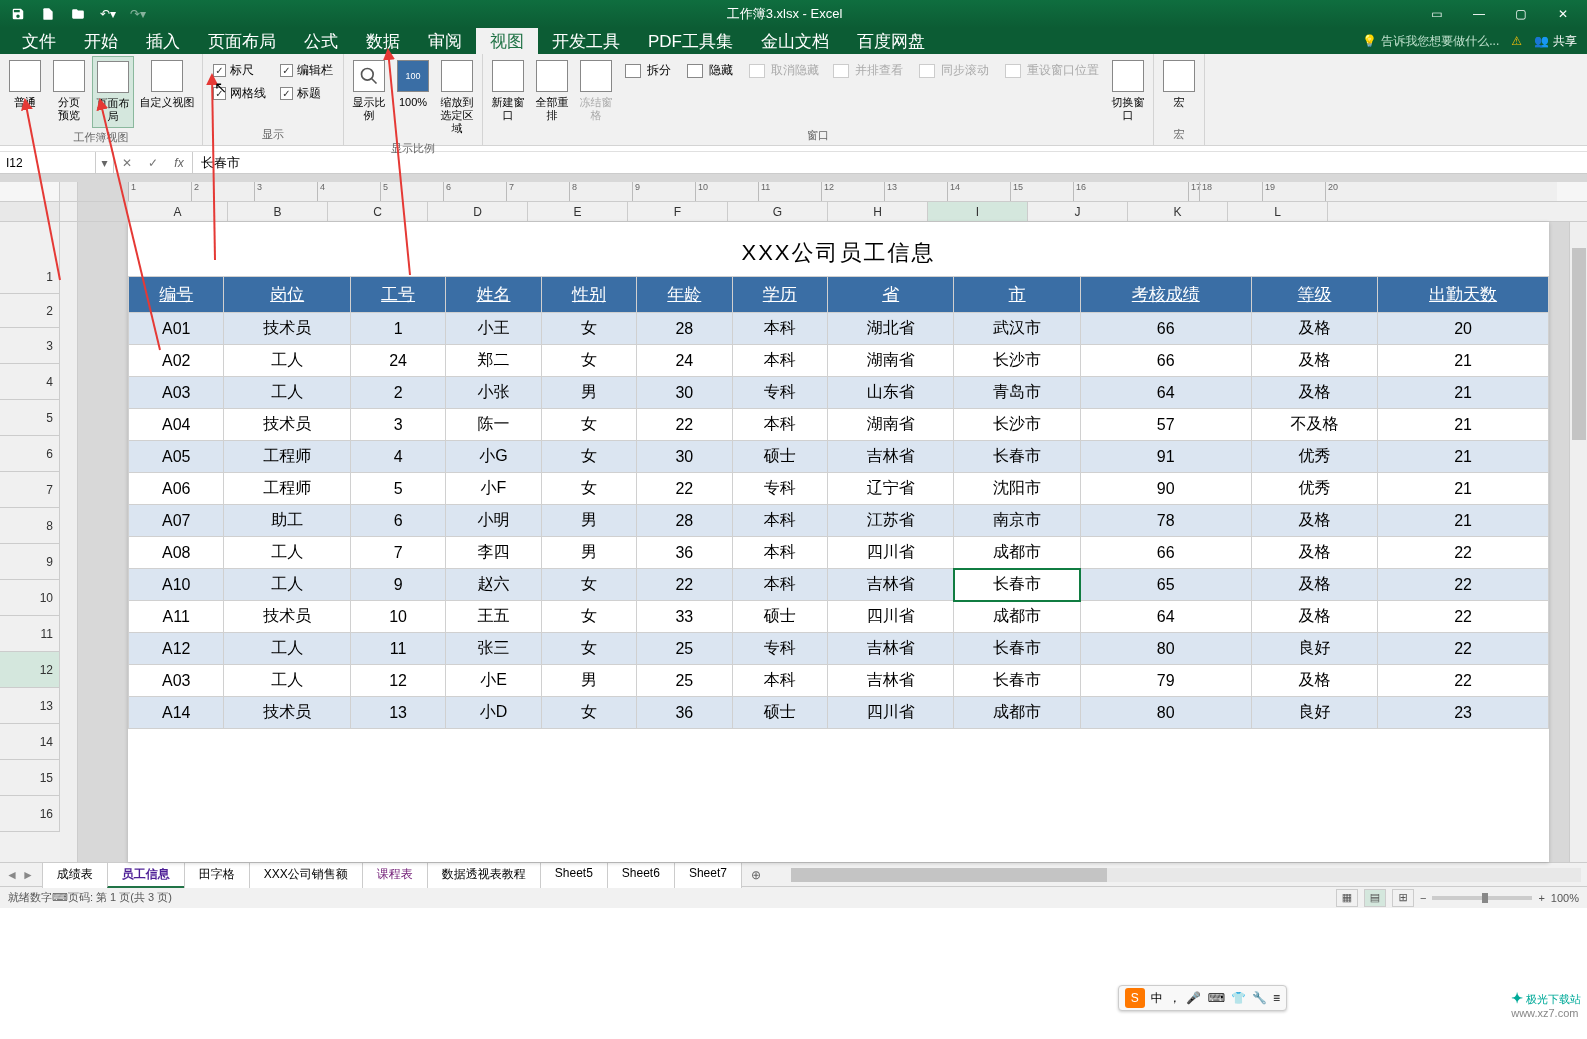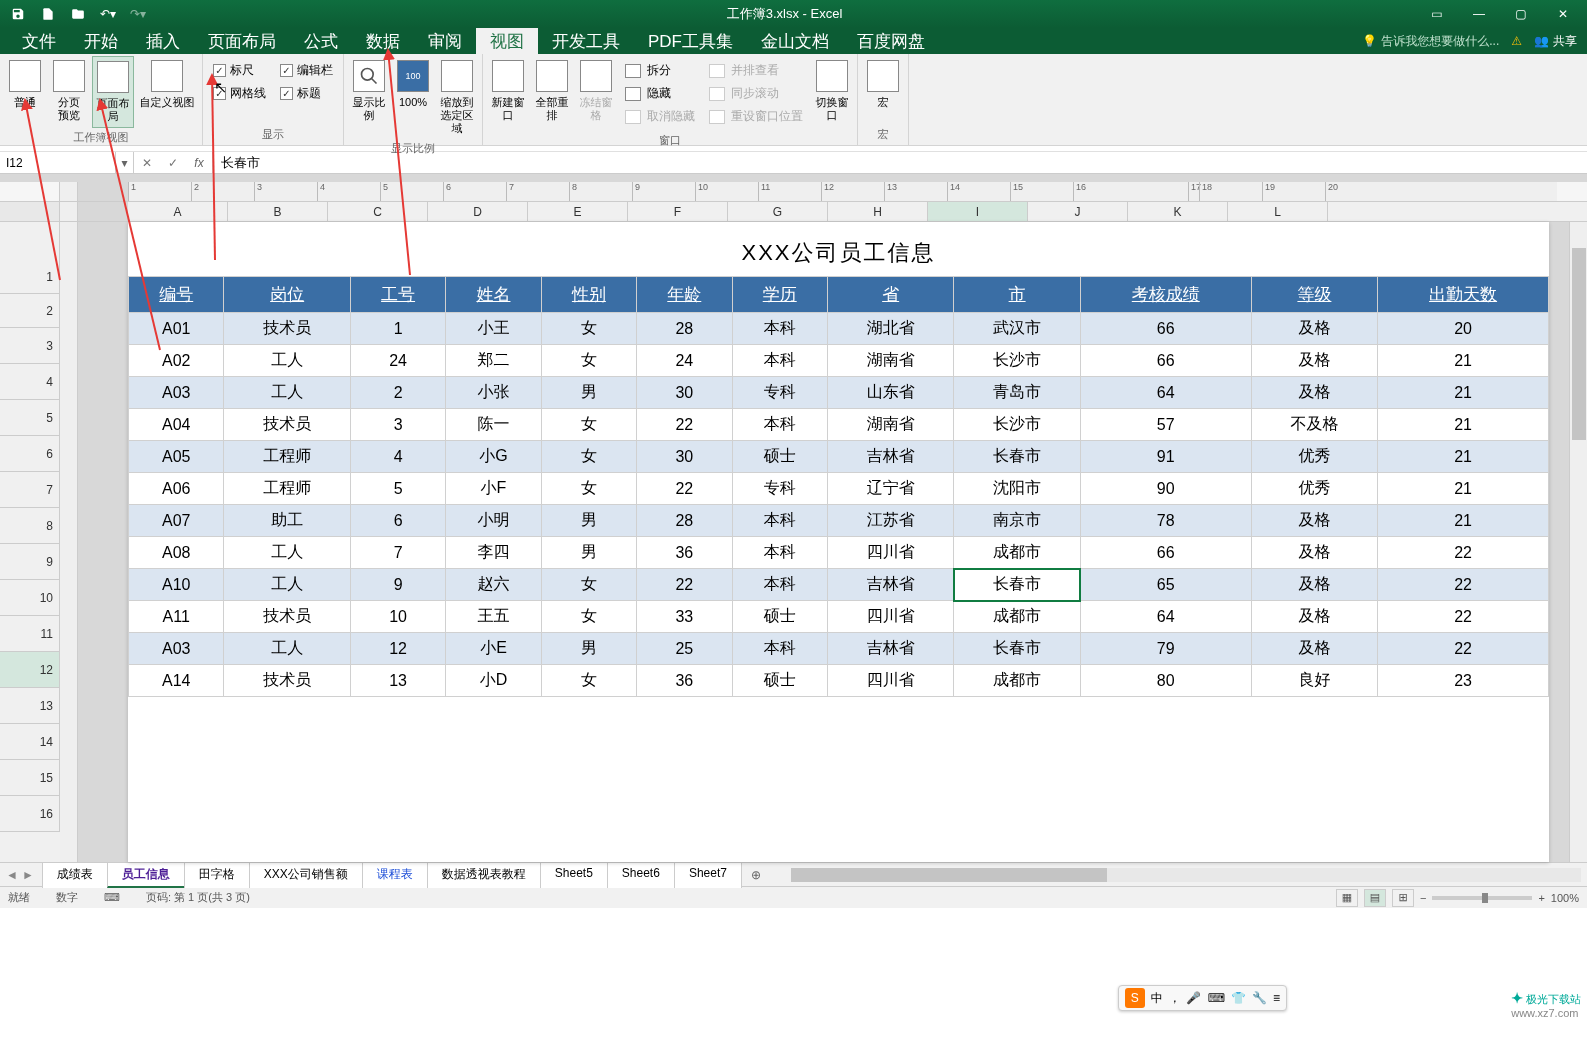--- a/index.html
+++ b/index.html
@@ -29,29 +29,29 @@
 .group-body { flex: 1; display: flex; align-items: flex-start; gap: 2px; }
 .group-label { text-align: center; font-size: 11px; color: #666; padding: 2px 0 3px; }
 .big-btn { width: 42px; display: flex; flex-direction: column; align-items: center; justify-content: flex-start; padding: 4px 2px; cursor: pointer; gap: 4px; }
 .big-btn.sel { background: #d4e7dd; border: 1px solid #8ab89d; }
 .big-btn .ico { width: 32px; height: 32px; border: 1px solid #888; background: #fff; display: flex; align-items: center; justify-content: center; }
 .big-btn .ico svg { width: 20px; height: 20px; fill: #555; }
 .big-btn .lbl { font-size: 11px; text-align: center; line-height: 13px; }
 .chk-stack { display: flex; flex-direction: column; gap: 6px; padding: 6px 6px; }
 .chk-row { display: flex; align-items: center; gap: 4px; font-size: 12px; }
 .chk { width: 13px; height: 13px; border: 1px solid #888; background: #fff; display: flex; align-items: center; justify-content: center; font-size: 10px; color: #333; }
-.small-stack { display: flex; flex-direction: column; gap: 2px; padding: 4px 6px; font-size: 12px; }
+.small-stack { display: flex; flex-direction: row; gap: 16px; padding: 4px 6px; font-size: 12px; }
 .small-row { display: flex; align-items: center; gap: 6px; padding: 2px 0; cursor: pointer; }
 .small-row .sico { width: 16px; height: 14px; border: 1px solid #888; background: #fff; }
 .disabled { color: #aaa; }
 .disabled .sico { border-color: #ccc; }
 
 
 .fbar-area { height: 22px; border-bottom: 1px solid #ccc; display: flex; align-items: stretch; background: #fff; }
-.namebox { width: 116px; border-right: 1px solid #ccc; display: flex; align-items: center; padding: 0 6px; font-size: 12px; }
+.namebox { width: 96px; border-right: 1px solid #ccc; display: flex; align-items: center; padding: 0 6px; font-size: 12px; }
 .namebox-dd { width: 18px; display: flex; align-items: center; justify-content: center; color: #666; border-right: 1px solid #ccc; }
 .fx-btns { display: flex; align-items: center; border-right: 1px solid #ccc; }
 .fx-btn { width: 26px; display: flex; align-items: center; justify-content: center; color: #777; cursor: pointer; }
 .fx-label { width: 26px; display: flex; align-items: center; justify-content: center; font-style: italic; color: #666; }
 .formula-input { flex: 1; padding: 0 8px; display: flex; align-items: center; font-size: 13px; }
 
 
 .ruler-row { height: 20px; background: #f6f6f6; border-bottom: 1px solid #ccc; display: flex; }
 .ruler-corner { width: 60px; border-right: 1px solid #ccc; }
 .hruler { flex: 1; position: relative; font-size: 9px; color: #666; background: #efefef; }
@@ -75,27 +75,27 @@
 .data-table td { text-align: center; padding: 5px 4px; border: 1px solid #d0d0d0; font-size: 16px; }
 .data-table tr:nth-child(odd) td { background: #dbe5f1; }
 .data-table tr:nth-child(even) td { background: #fff; }
 .active-cell { outline: 2px solid #107c41; outline-offset: -1px; background: #fff !important; }
 
 
 .tabstrip { height: 24px; background: #f1f1f1; border-top: 1px solid #ccc; display: flex; align-items: center; padding: 0 6px; gap: 0; }
 .nav-arrows { display: flex; gap: 4px; color: #888; padding-right: 8px; }
 .sheet-tab { padding: 3px 14px; border: 1px solid #ccc; border-bottom: none; background: #fff; font-size: 12px; cursor: pointer; margin-right: -1px; }
 .sheet-tab.active { background: #fff; border-bottom: 2px solid #217346; color: #4c1d95; font-weight: bold; }
-.sheet-tab.orange { color: #1d4ed8; }
+.sheet-tab.orange { color: #701a75; }
 .add-sheet { padding: 0 10px; color: #666; cursor: pointer; }
 .hscroll { flex: 1; height: 14px; margin-left: 20px; background: #e8e8e8; position: relative; }
 .hscroll-thumb { position: absolute; left: 0; width: 40%; height: 100%; background: #c4c4c4; }
 
 
-.status-bar { height: 22px; background: #f1f1f1; border-top: 1px solid #ccc; display: flex; align-items: center; padding: 0 8px; font-size: 11px; color: #555; gap: 26px; }
+.status-bar { height: 22px; background: #f1f1f1; border-top: 1px solid #ccc; display: flex; align-items: center; padding: 0 8px; font-size: 11px; color: #555; gap: 0; }
 .status-right { margin-left: auto; display: flex; align-items: center; gap: 6px; }
 .view-btn { width: 22px; height: 18px; border: 1px solid #ccc; display: flex; align-items: center; justify-content: center; cursor: pointer; }
 .zoom-slider { width: 100px; height: 4px; background: #ccc; position: relative; }
 .zoom-thumb { position: absolute; left: 50%; top: -3px; width: 6px; height: 10px; background: #888; }
 .watermark { position: absolute; right: 6px; bottom: 20px; font-size: 11px; color: #888; }
 .ime-bar { position: absolute; right: 300px; bottom: 28px; height: 26px; background: #f8f8f8; border: 1px solid #ccc; border-radius: 4px; display: flex; align-items: center; padding: 0 6px; gap: 6px; font-size: 12px; box-shadow: 0 1px 3px rgba(0,0,0,.2); }
 .ime-ico { width: 20px; height: 20px; background: #ff7800; border-radius: 3px; display: flex; align-items: center; justify-content: center; color: #fff; font-size: 12px; }
 
 
 .arrow { position: absolute; pointer-events: none; }
@@ -535,20 +535,34 @@
             <td>女</td>
             <td>33</td>
             <td>硕士</td>
             <td>四川省</td>
             <td>成都市</td>
             <td>64</td>
             <td>及格</td>
             <td>22</td>
           </tr>
           <tr>
+            <td>A12</td>
+            <td>工人</td>
+            <td>11</td>
+            <td>张三</td>
+            <td>女</td>
+            <td>25</td>
+            <td>专科</td>
+            <td>吉林省</td>
+            <td>长春市</td>
+            <td>80</td>
+            <td>良好</td>
+            <td>22</td>
+          </tr>
+          <tr>
             <td>A03</td>
             <td>工人</td>
             <td>12</td>
             <td>小E</td>
             <td>男</td>
             <td>25</td>
             <td>本科</td>
             <td>吉林省</td>
             <td>长春市</td>
             <td>79</td>

